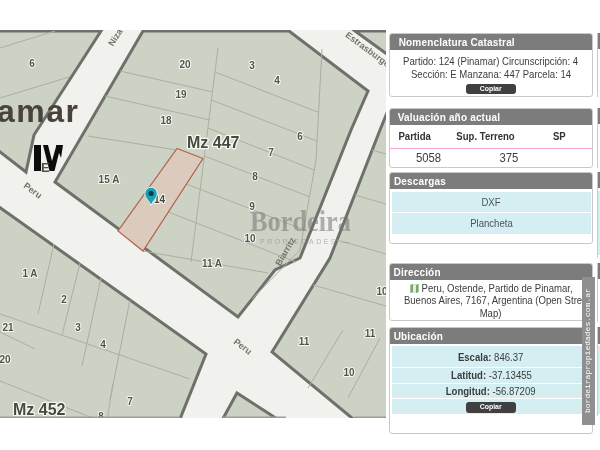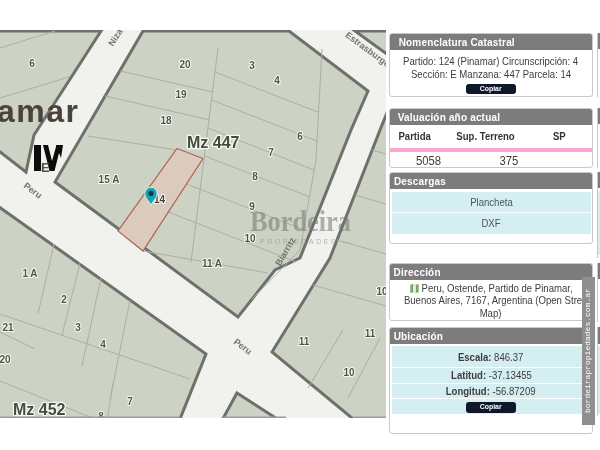--- a/index.html
+++ b/index.html
@@ -2,21 +2,21 @@
 <html><head>
 <meta charset="utf-8">
 <style>
 html,body{margin:0;padding:0;width:600px;height:450px;background:#fff;overflow:hidden;
   font-family:"Liberation Sans",sans-serif;}
 #stage{position:absolute;left:0;top:0;width:600px;height:450px;}
 .panel{position:absolute;left:389px;width:204px;background:#fff;border:1px solid #c9c9c9;border-radius:3px;box-sizing:border-box;}
 .phead{background:#7c7c7c;color:#fff;font-weight:bold;font-size:11.5px;text-align:left;height:16px;line-height:16px;border-radius:2px 2px 0 0;letter-spacing:0.2px;}
 .pline{white-space:nowrap;text-align:center;color:#3d3d3d;font-size:11px;line-height:12.5px;}
 .sq{display:inline-block;transform:scaleX(0.87);transform-origin:50% 50%;white-space:nowrap;}
-.btn{display:inline-block;background:#0f172a;color:#fff;font-size:8px;font-weight:bold;line-height:10.5px;padding:0 12px;border-radius:3px;}
+.btn{display:inline-block;background:#404040;color:#fff;font-size:8px;font-weight:bold;line-height:10.5px;padding:0 12px;border-radius:3px;}
 .cy{background:#d4eef2;text-align:center;color:#4c555a;font-size:11px;}
 </style>
 </head>
 <body>
 <div id="stage">
 <svg width="600" height="450" viewBox="0 0 600 450" xmlns="http://www.w3.org/2000/svg" style="position:absolute;left:0;top:0">
  <defs>
   <clipPath id="mapclip">
           <rect x="0" y="30" width="386" height="388"></rect>
         </clipPath>
@@ -127,36 +127,36 @@
  <div class="phead"><span class="sq">Nomenclatura Catastral</span></div>
  <div style="padding-top:5px;">
   <div class="pline"><span class="sq">Partido: 124 (Pinamar) Circunscripción: 4</span></div>
   <div class="pline"><span class="sq">Sección: E Manzana: 447 Parcela: 14</span></div>
   <div style="text-align:center;margin-top:3.5px;line-height:0;"><span class="btn"><span class="sq" style="display:inline-block">Copiar</span></span></div>
  </div>
 </div>
 
 <div class="panel" style="top:108px;height:60px;">
  <div class="phead"><span class="sq">Valuación año actual</span></div>
- <div style="position:relative;height:23px;border-bottom:4px solid #f9a8d4;font-weight:bold;color:#333;font-size:11px;line-height:23px;">
+ <div style="position:relative;height:23px;border-bottom:1px solid #f9a8d4;font-weight:bold;color:#333;font-size:11px;line-height:23px;">
   <span class="sq" style="position:absolute;left:6px;">Partida</span>
   <span class="sq" style="position:absolute;left:62px;">Sup. Terreno</span>
   <span class="sq" style="position:absolute;right:25px;">SP</span>
  </div>
  <div style="position:relative;height:20px;color:#3d3d3d;font-size:13px;line-height:18px;">
   <span class="sq" style="position:absolute;left:24px;">5058</span>
   <span class="sq" style="position:absolute;left:108px;">375</span>
  </div>
 </div>
 
 <div class="panel" style="top:172px;height:72px;">
  <div class="phead"><span class="sq">Descargas</span></div>
  <div style="padding:2.5px 1.5px;">
+  <div class="cy" style="height:20.5px;line-height:20.5px;margin-bottom:1px;"><span class="sq">DXF</span></div>
   <div class="cy" style="height:20.5px;line-height:20.5px;margin-bottom:1px;"><span class="sq">Plancheta</span></div>
-  <div class="cy" style="height:20.5px;line-height:20.5px;margin-bottom:1px;"><span class="sq">DXF</span></div>
  </div>
 </div>
 
 <div class="panel" style="top:263px;height:58px;">
  <div class="phead"><span class="sq">Dirección</span></div>
  <div style="padding-top:2px;line-height:12px;">
   <div class="pline" style="line-height:12px;"><span class="sq"><svg width="10" height="9" viewBox="0 0 12 11" style="vertical-align:-1px">
               <path d="M0,1 L4,0 L8,1 L12,0 L12,10 L8,11 L4,10 L0,11 Z" fill="#7aa86a"></path>
               <path d="M4,0 L8,1 L8,11 L4,10 Z" fill="#e9f0e2"></path>
             </svg> Peru, Ostende, Partido de Pinamar,</span></div>

